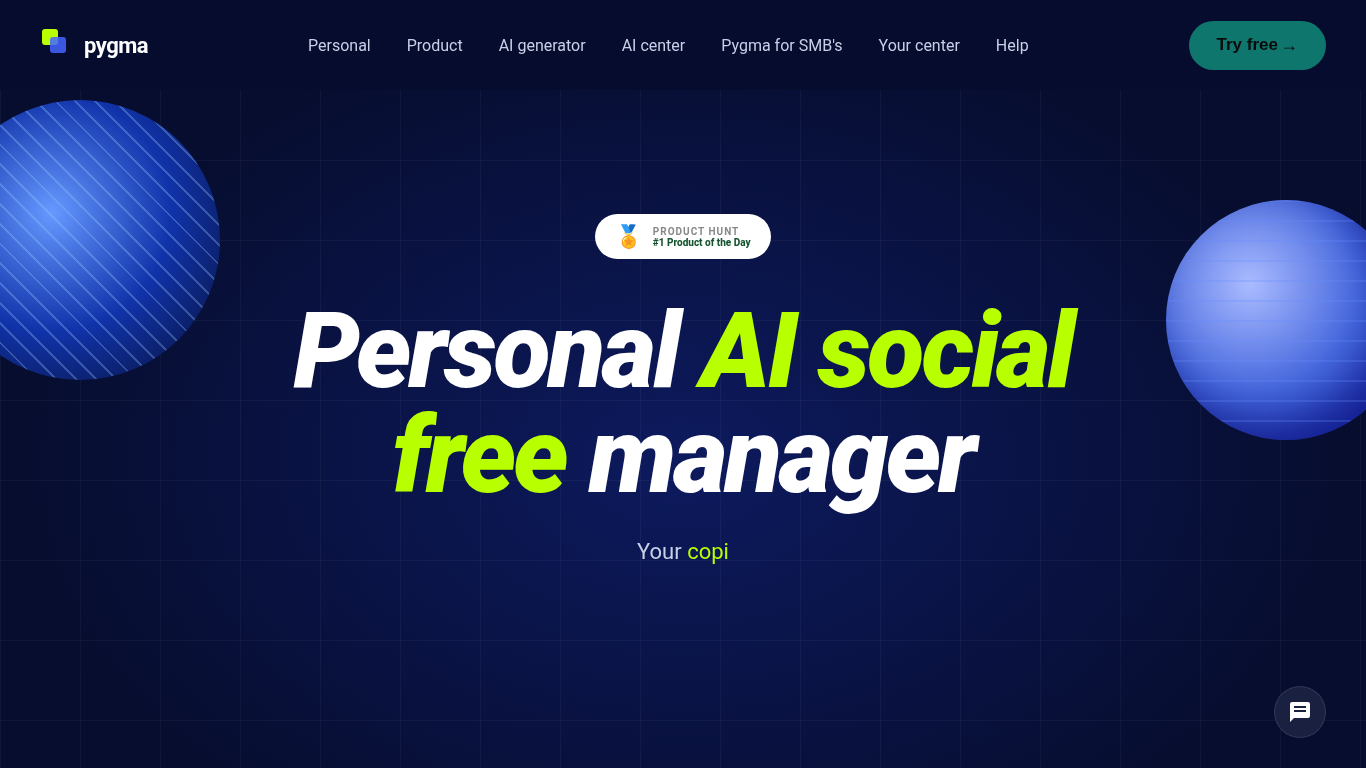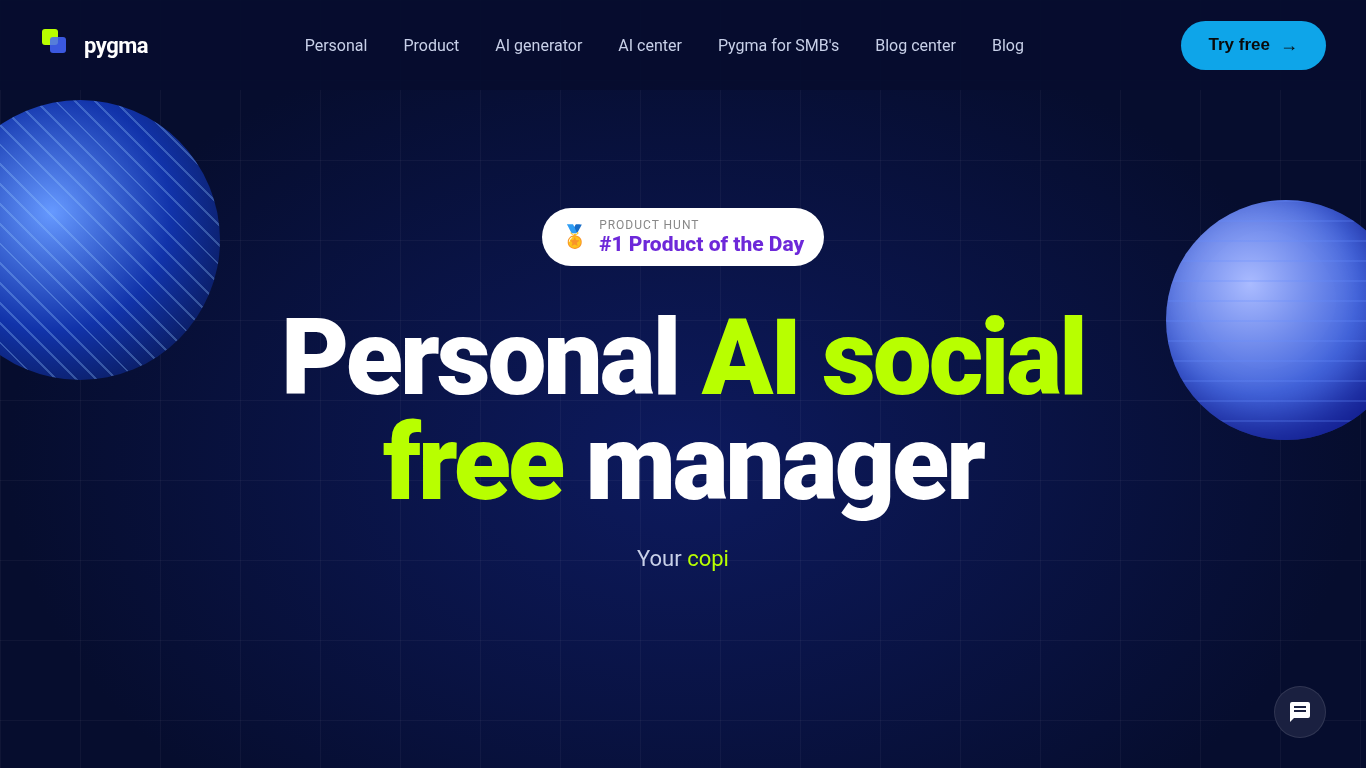--- a/index.html
+++ b/index.html
@@ -58,31 +58,31 @@
     }
 
     .nav-links a {
       color: #c8d0e8;
       text-decoration: none;
       font-size: 16px;
       font-weight: 400;
     }
 
     .try-free-btn {
-      background: #0ea5e9;
+      background: #0f766e;
       color: #0a0a0a;
       border: none;
       border-radius: 50px;
       padding: 14px 28px;
       font-size: 17px;
       font-weight: 700;
       cursor: pointer;
       display: flex;
       align-items: center;
-      gap: 10px;
+      gap: 2px;
     }
 
     .try-free-btn .arrow {
       font-size: 18px;
       font-weight: 900;
     }
 
     
     .hero {
       width: 1366px;
@@ -182,45 +182,46 @@
     .ph-badge-icon {
       font-size: 22px;
     }
 
     .ph-badge-text {
       display: flex;
       flex-direction: column;
     }
 
     .ph-badge-label {
-      font-size: 12px;
-      font-weight: 400;
+      font-size: 10px;
+      font-weight: 700;
       color: #888;
       letter-spacing: 1px;
       text-transform: uppercase;
     }
 
     .ph-badge-title {
-      font-size: 21px;
+      font-size: 10px;
       font-weight: 800;
-      color: #6d28d9;
+      color: #14532d;
     }
 
     
     .hero-headline {
       text-align: center;
       z-index: 10;
       margin-bottom: 30px;
     }
 
     .hero-headline h1 {
       font-size: 105px;
       font-weight: 900;
       line-height: 1.0;
       letter-spacing: -3px;
+      font-style: italic;
     }
 
     .text-white {
       color: #ffffff;
     }
 
     .text-lime {
       color: #b8ff00;
     }
 
@@ -316,22 +317,22 @@
     </svg>
     <span class="logo-text">pygma</span>
   </a>
 
   <ul class="nav-links">
     <li><a href="#">Personal</a></li>
     <li><a href="#">Product</a></li>
     <li><a href="#">AI generator</a></li>
     <li><a href="#">AI center</a></li>
     <li><a href="#">Pygma for SMB's</a></li>
-    <li><a href="#">Blog center</a></li>
-    <li><a href="#">Blog</a></li>
+    <li><a href="#">Your center</a></li>
+    <li><a href="#">Help</a></li>
   </ul>
 
   <button class="try-free-btn">
     <span>Try free</span>
     <span class="arrow">→</span>
   </button>
 </nav>
 
 <section class="hero">
 

